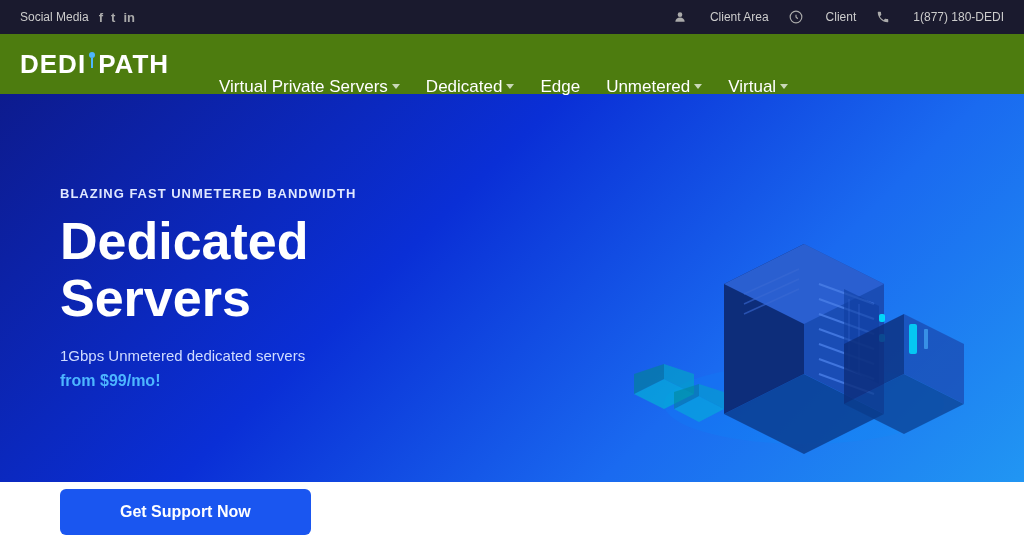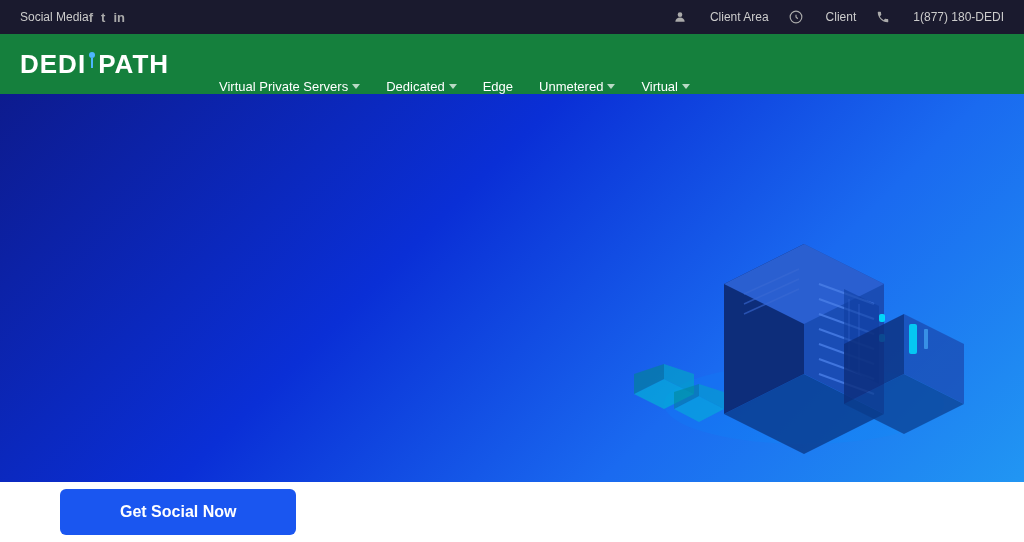--- a/index.html
+++ b/index.html
@@ -9,48 +9,48 @@
     .top-bar {
       background: #1a1a2e;
       color: #ccc;
       font-size: 12px;
       display: flex;
       align-items: center;
       justify-content: space-between;
       padding: 6px 20px;
       height: 34px;
     }
-    .top-bar-left { display: flex; align-items: center; }
+    .top-bar-left { display: flex; align-items: center; gap: 10px; }
     .top-bar-right { display: flex; align-items: center; gap: 20px; }
     .top-bar-right a { color: #ccc; text-decoration: none; font-size: 12px; display: flex; align-items: center; gap: 23px; }
 
     
     .nav-bar {
-      background: #15803d;
+      background: #4d7c0f;
       display: flex;
       align-items: center;
       padding: 0 20px;
       height: 60px;
       position: relative;
       z-index: 10;
     }
     .logo {
       display: flex;
       align-items: center;
       margin-right: 40px;
     }
     .nav-links {
       display: flex;
       align-items: center;
       gap: 6px;
       flex: 1;
     }
     .nav-item {
       color: #fff;
-      font-size: 13px;
+      font-size: 17px;
       padding: 8px 10px;
       cursor: pointer;
       white-space: nowrap;
       display: flex;
       align-items: center;
       gap: 4px;
       border-radius: 4px;
       margin-top: 45px;
     }
     .nav-arrow {
@@ -229,20 +229,31 @@
       <span class="nav-arrow"></span>
     </div>
     <div class="nav-item">
       <span>Virtual</span>
       <span class="nav-arrow"></span>
     </div>
   </nav>
 </div>
 
 <div class="hero">
+  <div class="hero-content">
+    <div class="hero-subtitle">BLAZING FAST UNMETERED BANDWIDTH</div>
+    <div class="hero-title">
+      <span>Dedicated</span><br>
+      <span>Servers</span>
+    </div>
+    <div class="hero-desc">1Gbps Unmetered dedicated servers</div>
+    <div class="hero-price">
+      <span>from </span><span style="color: rgb(77, 182, 255);">$99/mo!</span>
+    </div>
+  </div>
 
   <div class="hero-illustration">
     <svg viewBox="0 0 380 340" xmlns="http://www.w3.org/2000/svg">
 
       <ellipse cx="220" cy="280" rx="140" ry="40" fill="rgba(0,150,255,0.15)"></ellipse>
 
       <g transform="translate(60, 60)">
 
         <polygon points="80,230 160,270 240,230 160,190" fill="#0a3a8a" opacity="0.8"></polygon>
 
@@ -290,14 +301,14 @@
       <g transform="translate(90, 260)">
         <polygon points="0,25 25,38 50,25 25,12" fill="#00bcd4" opacity="0.5"></polygon>
         <polygon points="0,25 0,8 25,0 25,12" fill="#00838f" opacity="0.5"></polygon>
         <polygon points="25,12 25,0 50,8 50,25" fill="#00acc1" opacity="0.5"></polygon>
       </g>
     </svg>
   </div>
 </div>
 
 <div class="cta-bar">
-  <button class="cta-button">Get Social Now</button>
+  <button class="cta-button">Get Support Now</button>
 </div>
 
 </body></html>

